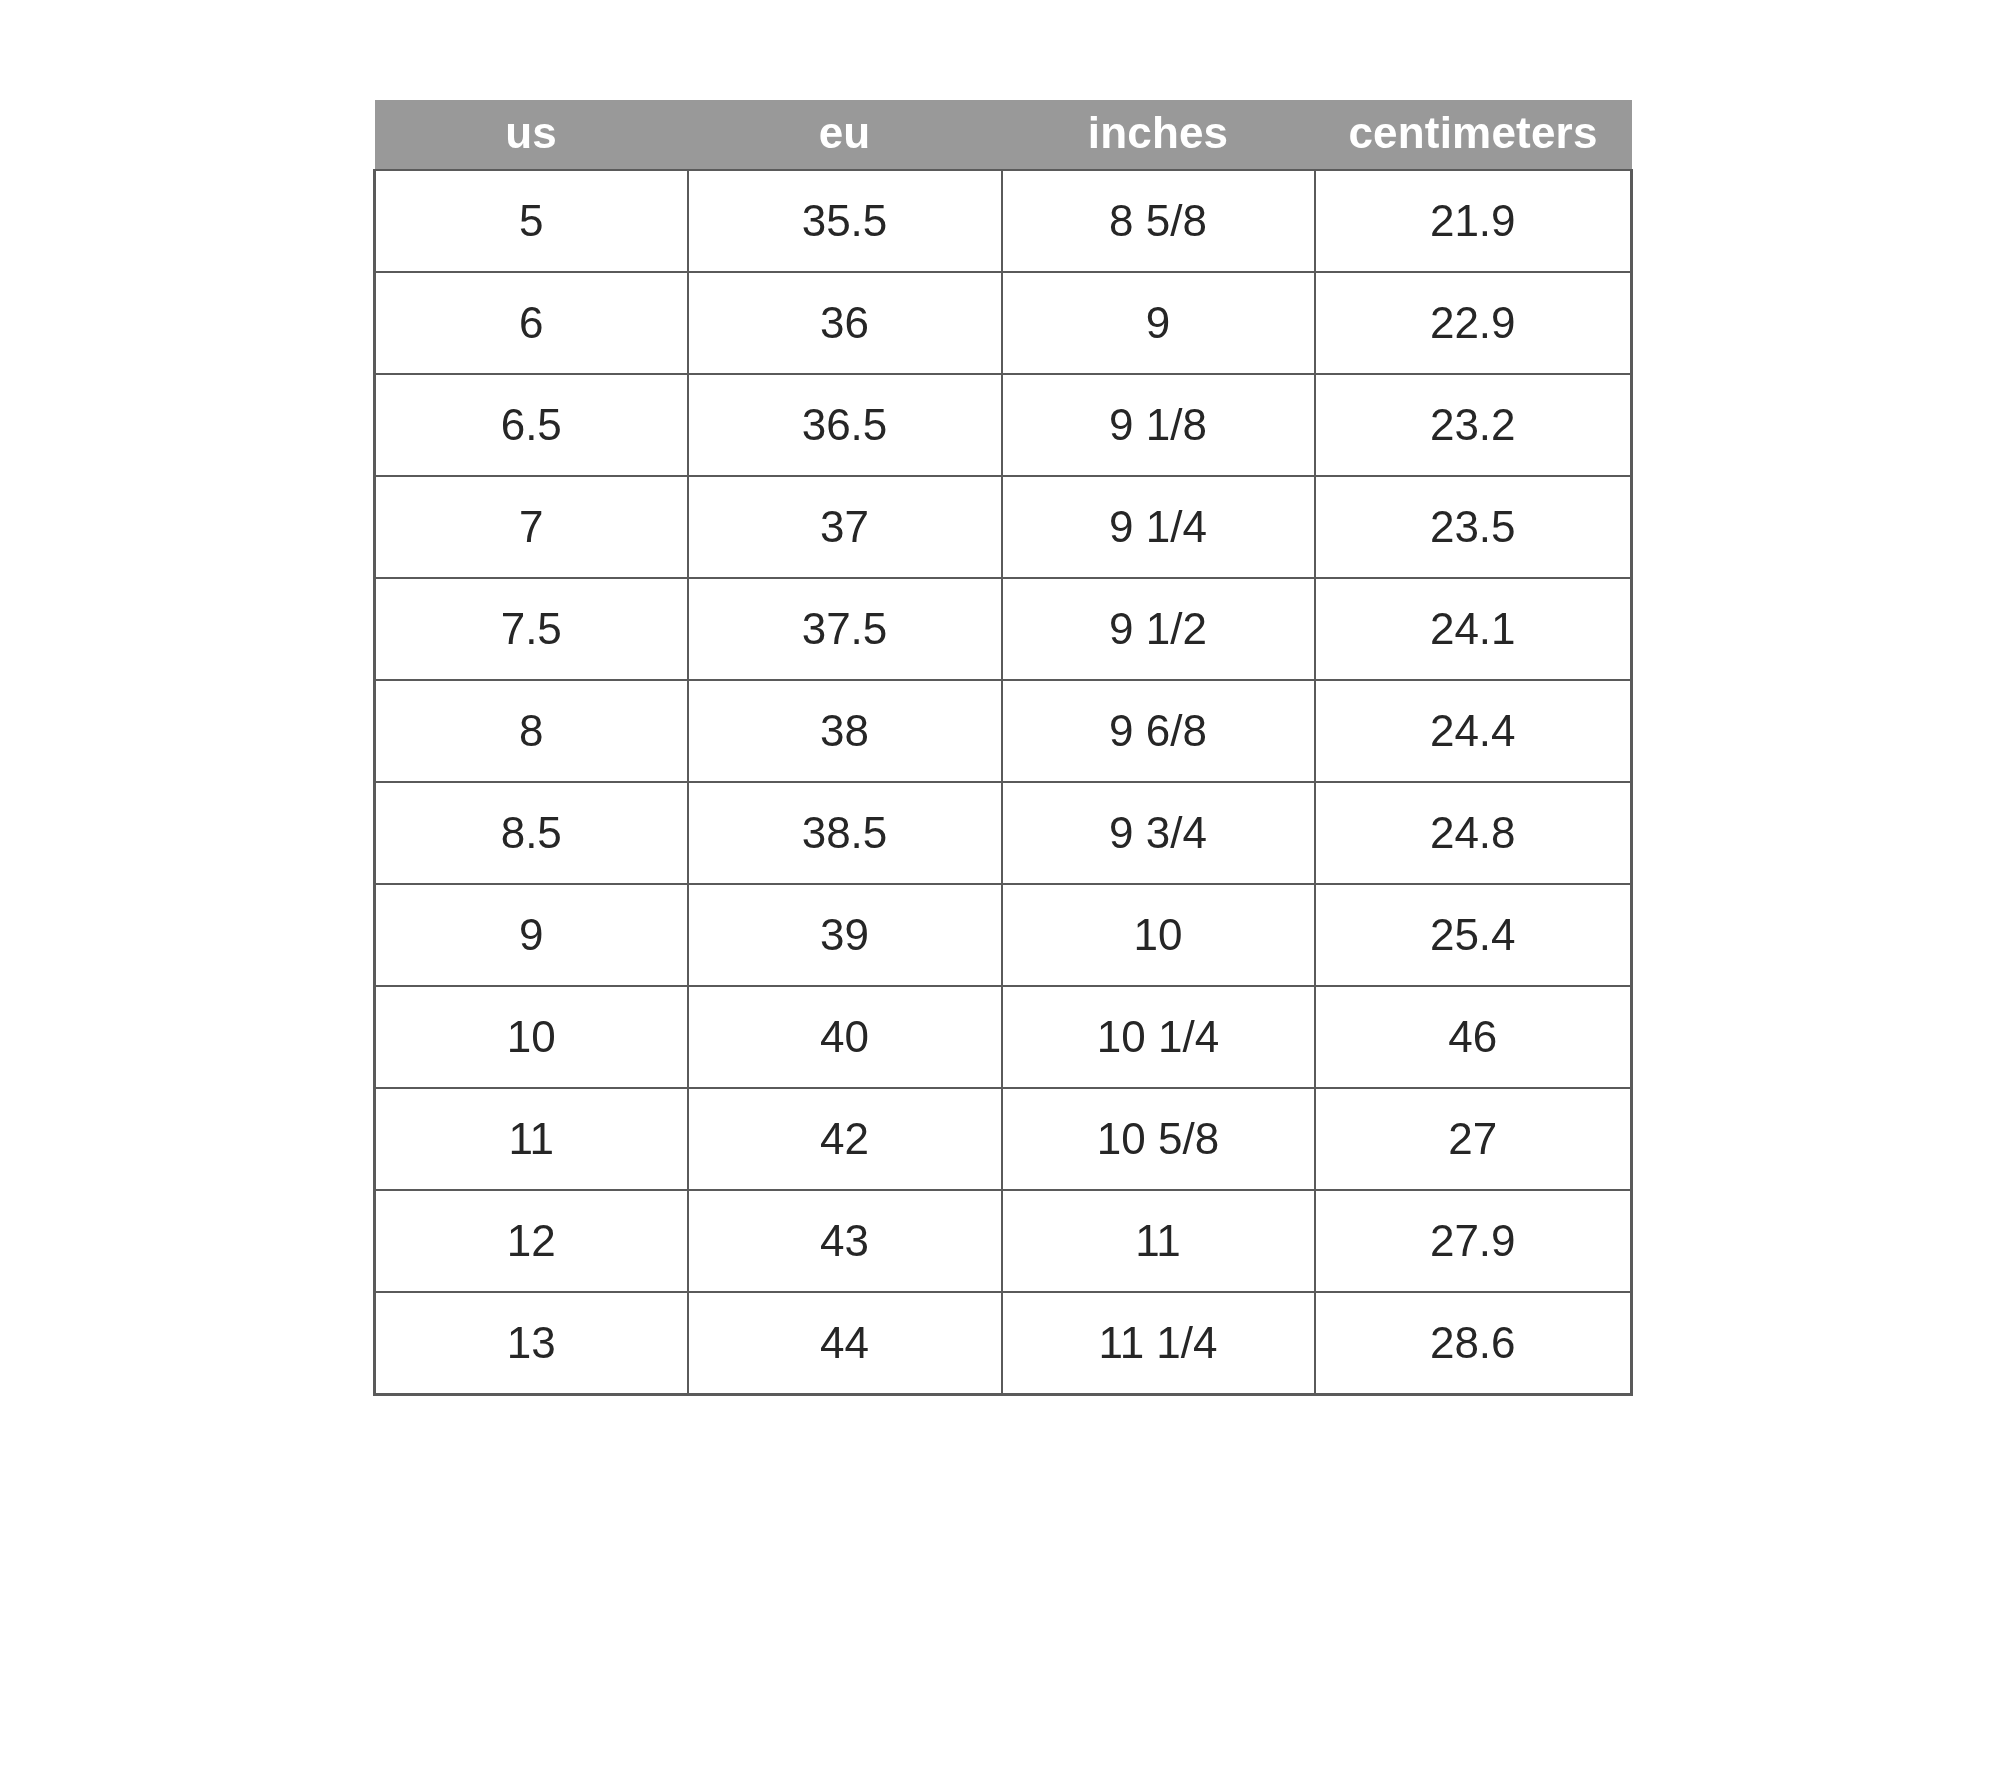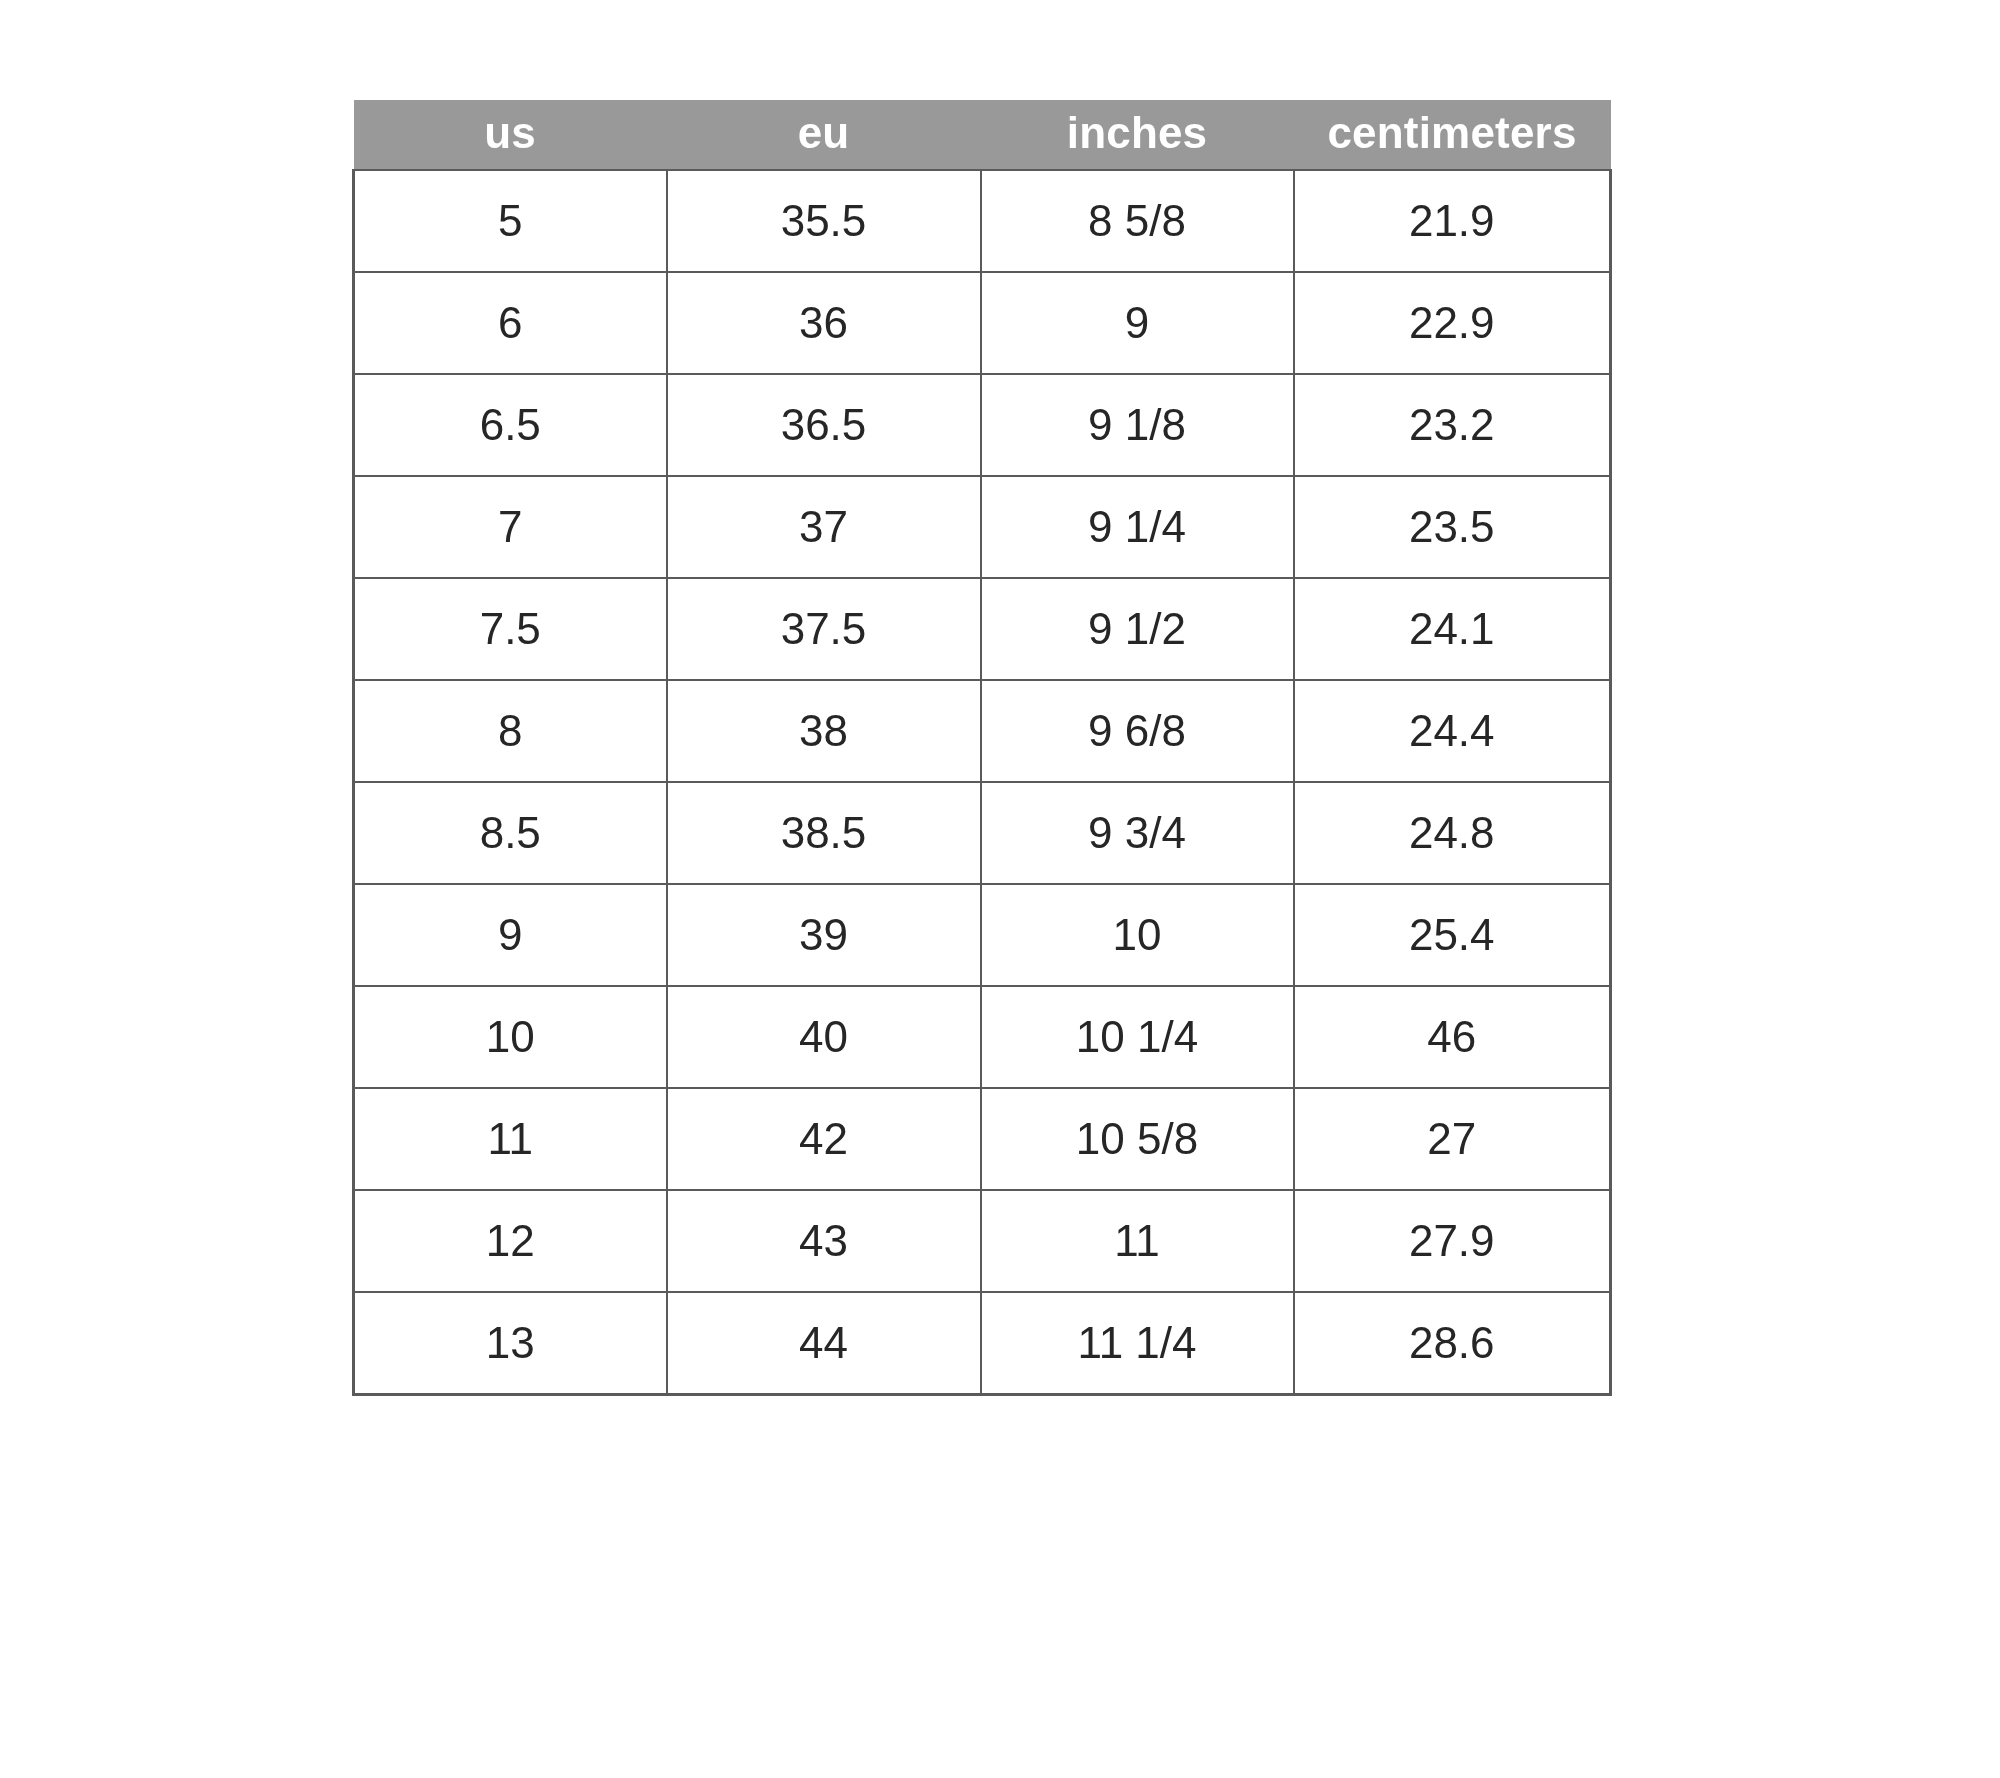--- a/index.html
+++ b/index.html
@@ -18,21 +18,21 @@
     position: relative;
     width: 2000px;
     height: 1778px;
     background: #ffffff;
     overflow: hidden;
   }
 
   
   #size-chart-wrap {
     position: absolute;
-    left: 352px;
+    left: 373px;
     top: 100px;
     width: 1484px;
   }
 
   table.size-chart {
     border-collapse: collapse;
     table-layout: fixed;
     width: 1257px;
     background: #ffffff;
   }

